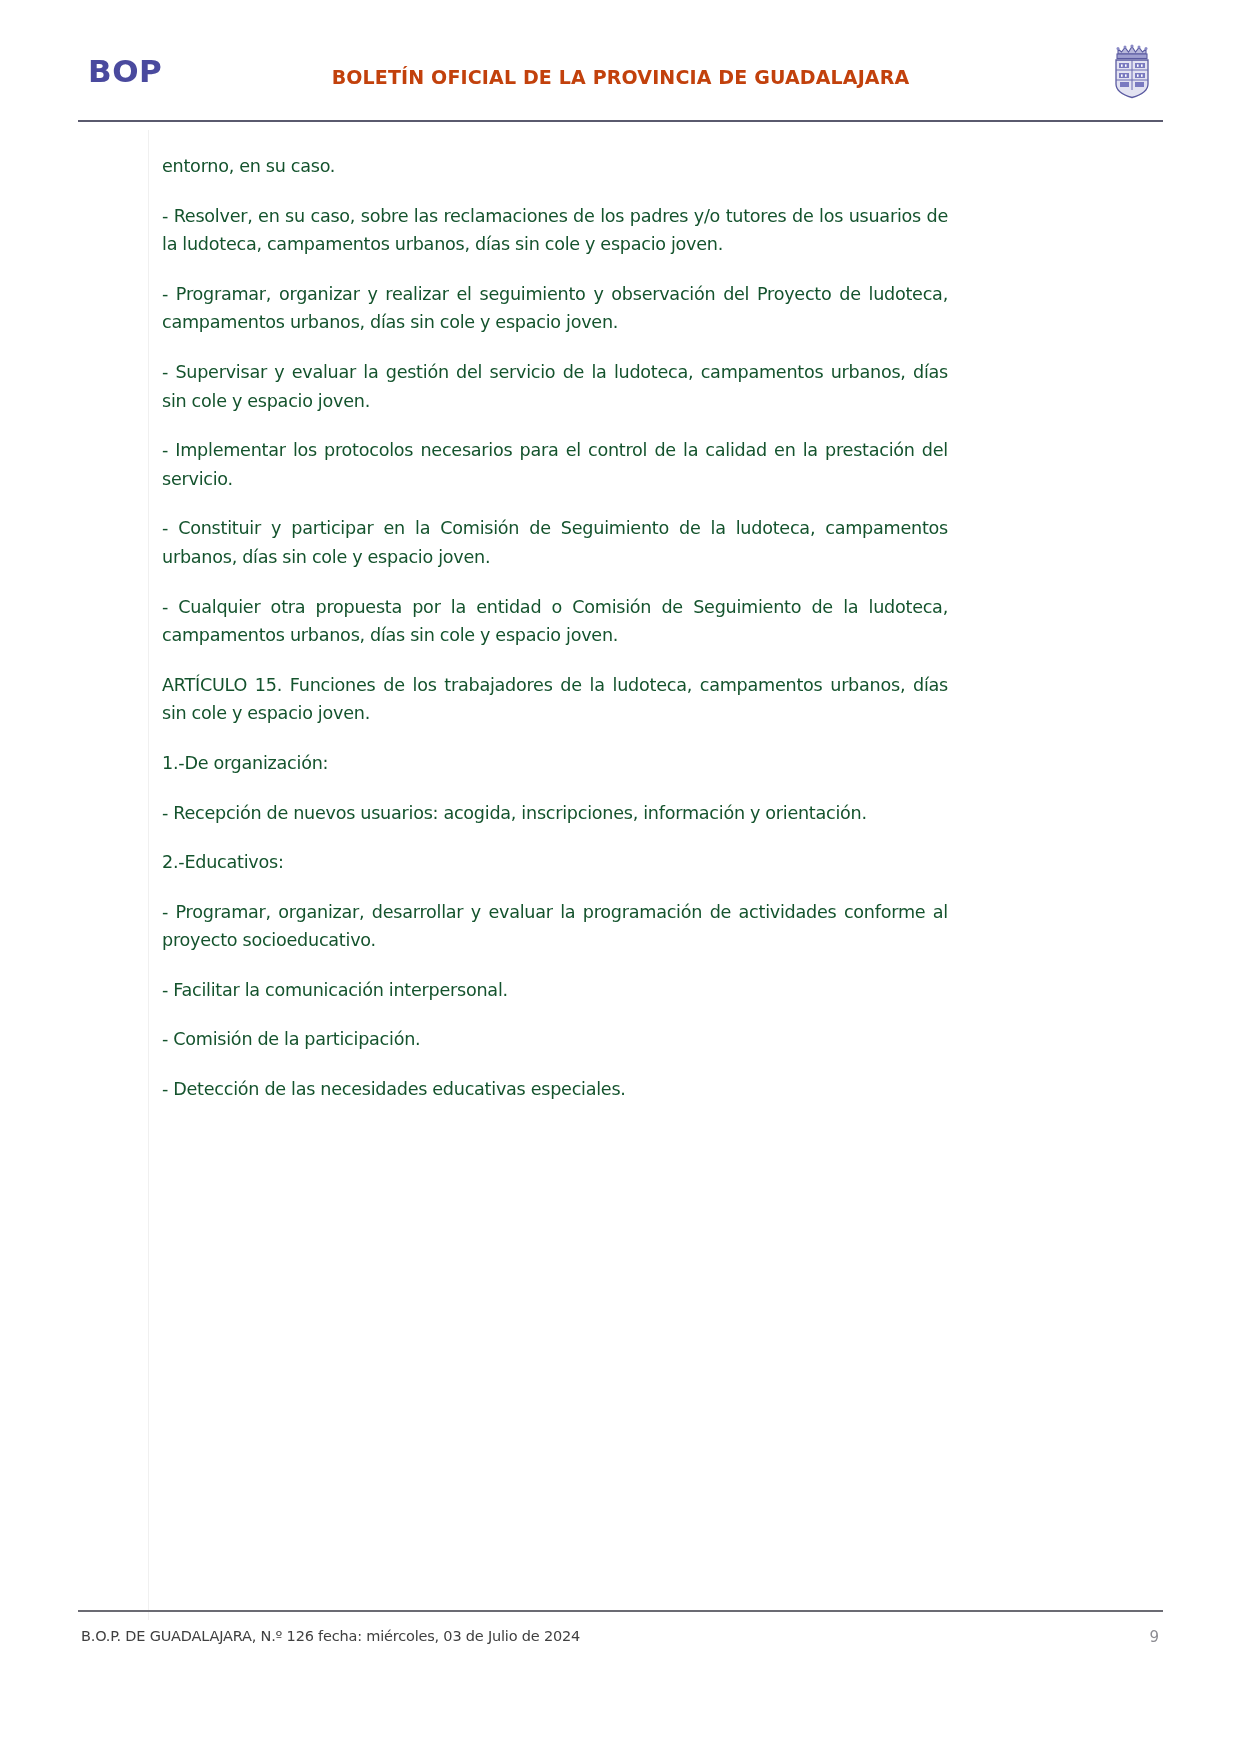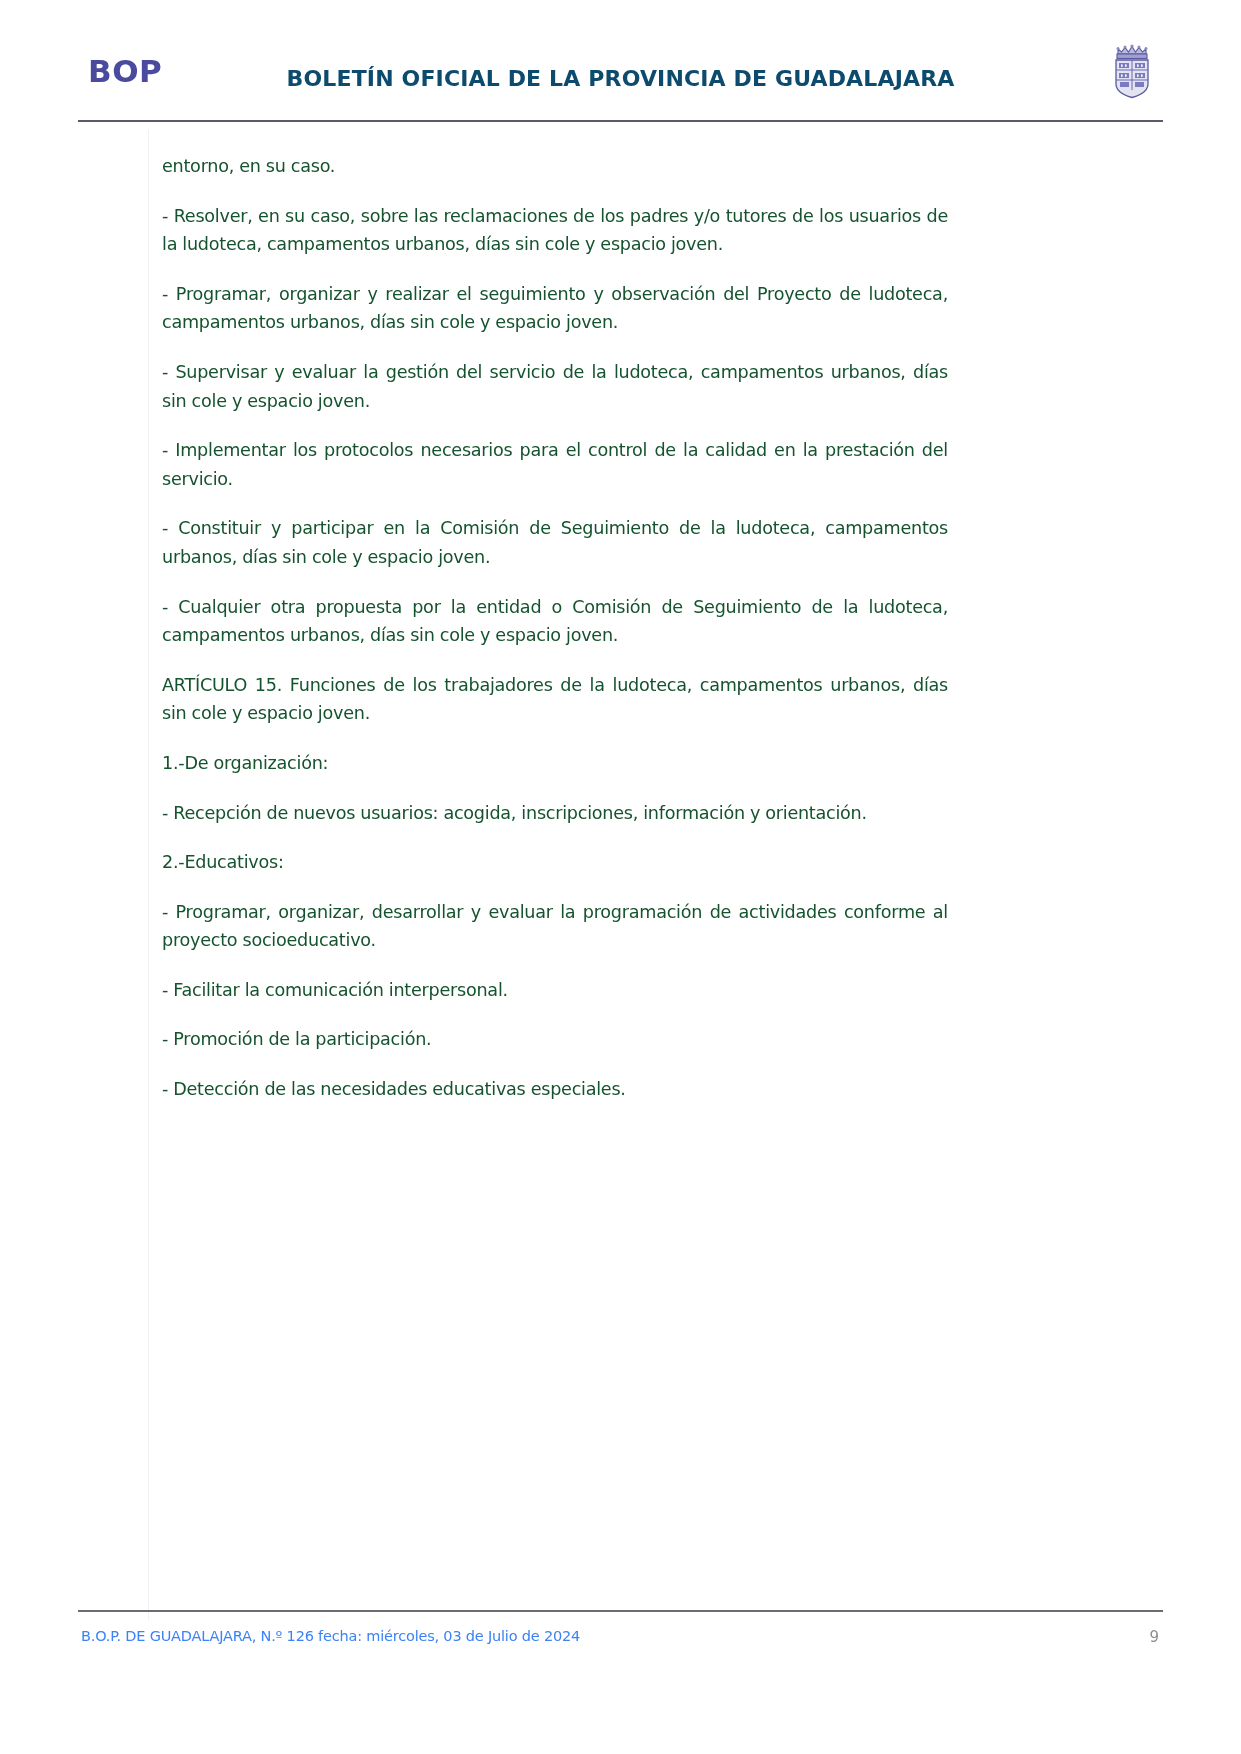--- a/index.html
+++ b/index.html
@@ -48,24 +48,24 @@
     color: #4a4a9e;
     font-family: "DejaVu Sans", sans-serif;
     line-height: 1;
   }
   .header-title {
     position: absolute;
     left: 0;
     right: 0;
     top: 66px;
     text-align: center;
-    font-size: 22px;
+    font-size: 19px;
     font-weight: bold;
     letter-spacing: 0.15px;
-    color: #0c4a6e;
+    color: #c2410c;
     font-family: "DejaVu Sans", sans-serif;
   }
   .crest {
     position: absolute;
     right: 8px;
     top: 38px;
     width: 46px;
     height: 62px;
   }
   .header-rule {
@@ -113,21 +113,21 @@
     right: 0;
     top: 0;
     height: 1.5px;
     background: #6b6b73;
   }
   .footer-left {
     position: absolute;
     left: 3px;
     top: 18px;
     font-size: 14.5px;
-    color: #3b82f6;
+    color: #404040;
     font-family: "DejaVu Sans", sans-serif;
     letter-spacing: -0.2px;
   }
   .footer-right {
     position: absolute;
     right: 4px;
     top: 18px;
     font-size: 15px;
     color: #8c8c92;
     font-family: "DejaVu Sans", sans-serif;
@@ -208,21 +208,21 @@
     <p class="para">- Supervisar y evaluar la gestión del servicio de la ludoteca, campamentos urbanos, días sin cole y espacio joven.</p>
     <p class="para">- Implementar los protocolos necesarios para el control de la calidad en la prestación del servicio.</p>
     <p class="para">- Constituir y participar en la Comisión de Seguimiento de la ludoteca, campamentos urbanos, días sin cole y espacio joven.</p>
     <p class="para">- Cualquier otra propuesta por la entidad o Comisión de Seguimiento de la ludoteca, campamentos urbanos, días sin cole y espacio joven.</p>
     <p class="para">ARTÍCULO 15. Funciones de los trabajadores de la ludoteca, campamentos urbanos, días sin cole y espacio joven.</p>
     <p class="para nojust">1.-De organización:</p>
     <p class="para nojust">- Recepción de nuevos usuarios: acogida, inscripciones, información y orientación.</p>
     <p class="para nojust">2.-Educativos:</p>
     <p class="para">- Programar, organizar, desarrollar y evaluar la programación de actividades conforme al proyecto socioeducativo.</p>
     <p class="para nojust">- Facilitar la comunicación interpersonal.</p>
-    <p class="para nojust">- Promoción de la participación.</p>
+    <p class="para nojust">- Comisión de la participación.</p>
     <p class="para nojust">- Detección de las necesidades educativas especiales.</p>
   </div>
 
   <div class="footer">
     <div class="footer-rule"></div>
     <div class="footer-left">B.O.P. DE GUADALAJARA, N.º 126 fecha: miércoles, 03 de Julio de 2024</div>
     <div class="footer-right">9</div>
   </div>
 
 </div>

